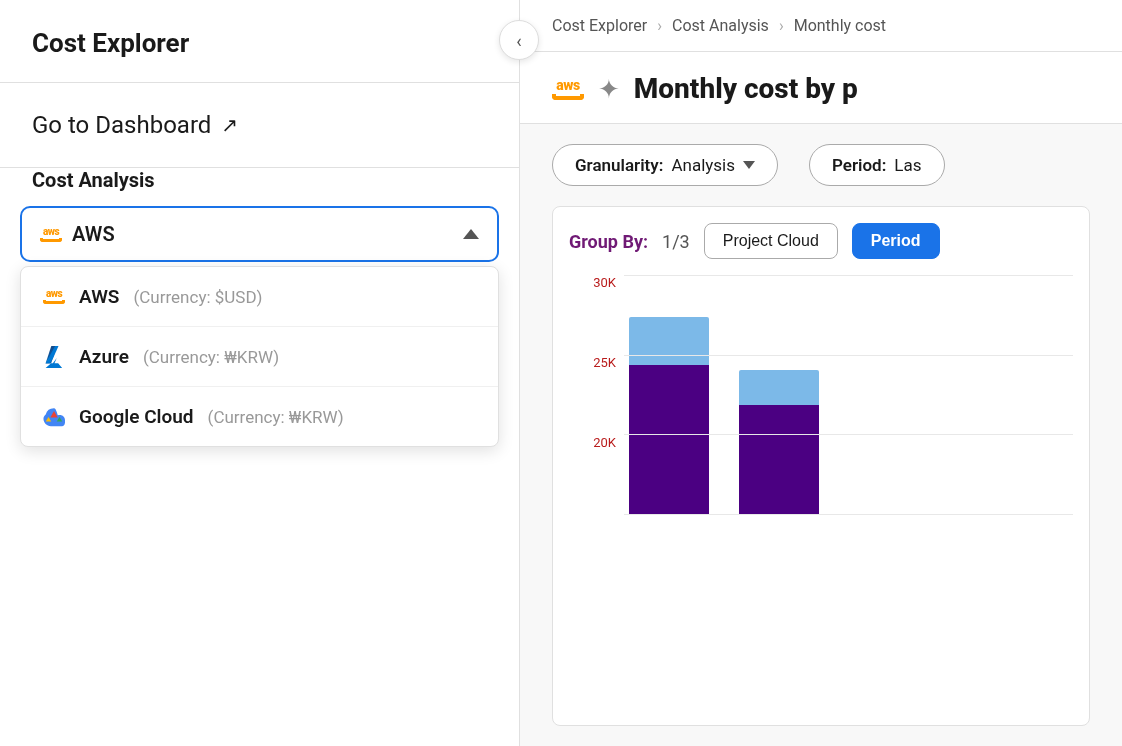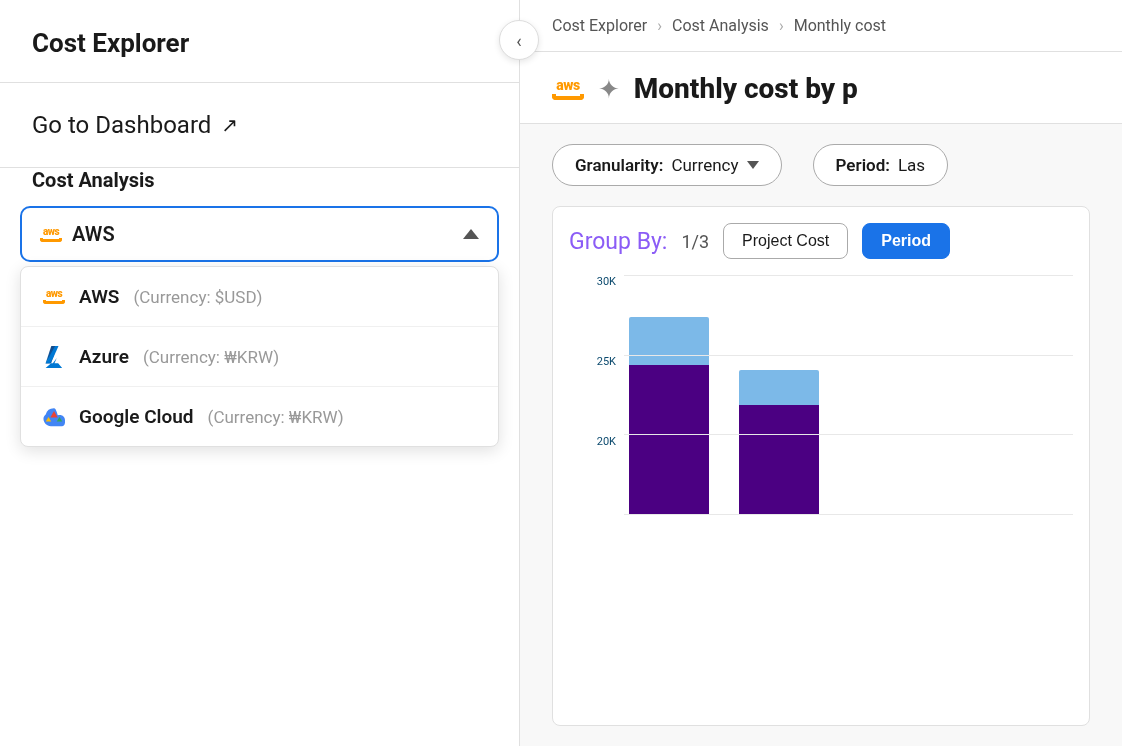--- a/index.html
+++ b/index.html
@@ -332,23 +332,23 @@
     }
 
     .group-by-row {
       display: flex;
       align-items: center;
       gap: 14px;
       margin-bottom: 16px;
     }
 
     .group-by-label {
-      font-size: 23px;
-      font-weight: 400;
-      color: #8b5cf6;
+      font-size: 18px;
+      font-weight: 700;
+      color: #701a75;
     }
 
     .group-by-count {
       font-size: 18px;
       color: #555;
     }
 
     .group-btn {
       border: 1.5px solid #aaa;
       border-radius: 8px;
@@ -382,22 +382,22 @@
       left: 0;
       top: 0;
       bottom: 0;
       width: 55px;
       display: flex;
       flex-direction: column;
       justify-content: space-between;
     }
 
     .y-label {
-      font-size: 11px;
-      color: #0c4a6e;
+      font-size: 13px;
+      color: #b91c1c;
       text-align: right;
       padding-right: 8px;
     }
 
     .y-gridlines {
       position: absolute;
       left: 55px;
       right: 0;
       top: 0;
       bottom: 0;
@@ -547,35 +547,35 @@
       <span class="aws-text-main">aws</span>
       <div class="aws-arrow-main"></div>
     </div>
     <span class="header-compass">✦</span>
     <h1 class="page-title">Monthly cost by p</h1>
   </div>
 
   <div class="controls-bar">
     <div class="control-btn">
       <span class="control-btn-label">Granularity:</span>
-      <span class="control-btn-value">Currency</span>
+      <span class="control-btn-value">Analysis</span>
       <div class="chevron-down"></div>
     </div>
     <div class="control-btn">
       <span class="control-btn-label">Period:</span>
       <span class="control-btn-value">Las</span>
     </div>
   </div>
 
   <div class="chart-container">
 
     <div class="group-by-row">
       <span class="group-by-label">Group By:</span>
       <span class="group-by-count">1/3</span>
-      <button class="group-btn">Project Cost</button>
+      <button class="group-btn">Project Cloud</button>
       <button class="group-btn group-btn-active">Period</button>
     </div>
 
     <div class="chart-area">
 
       <div class="y-axis">
         <span class="y-label">30K</span>
         <span class="y-label">25K</span>
         <span class="y-label">20K</span>
         <span class="y-label"></span>

